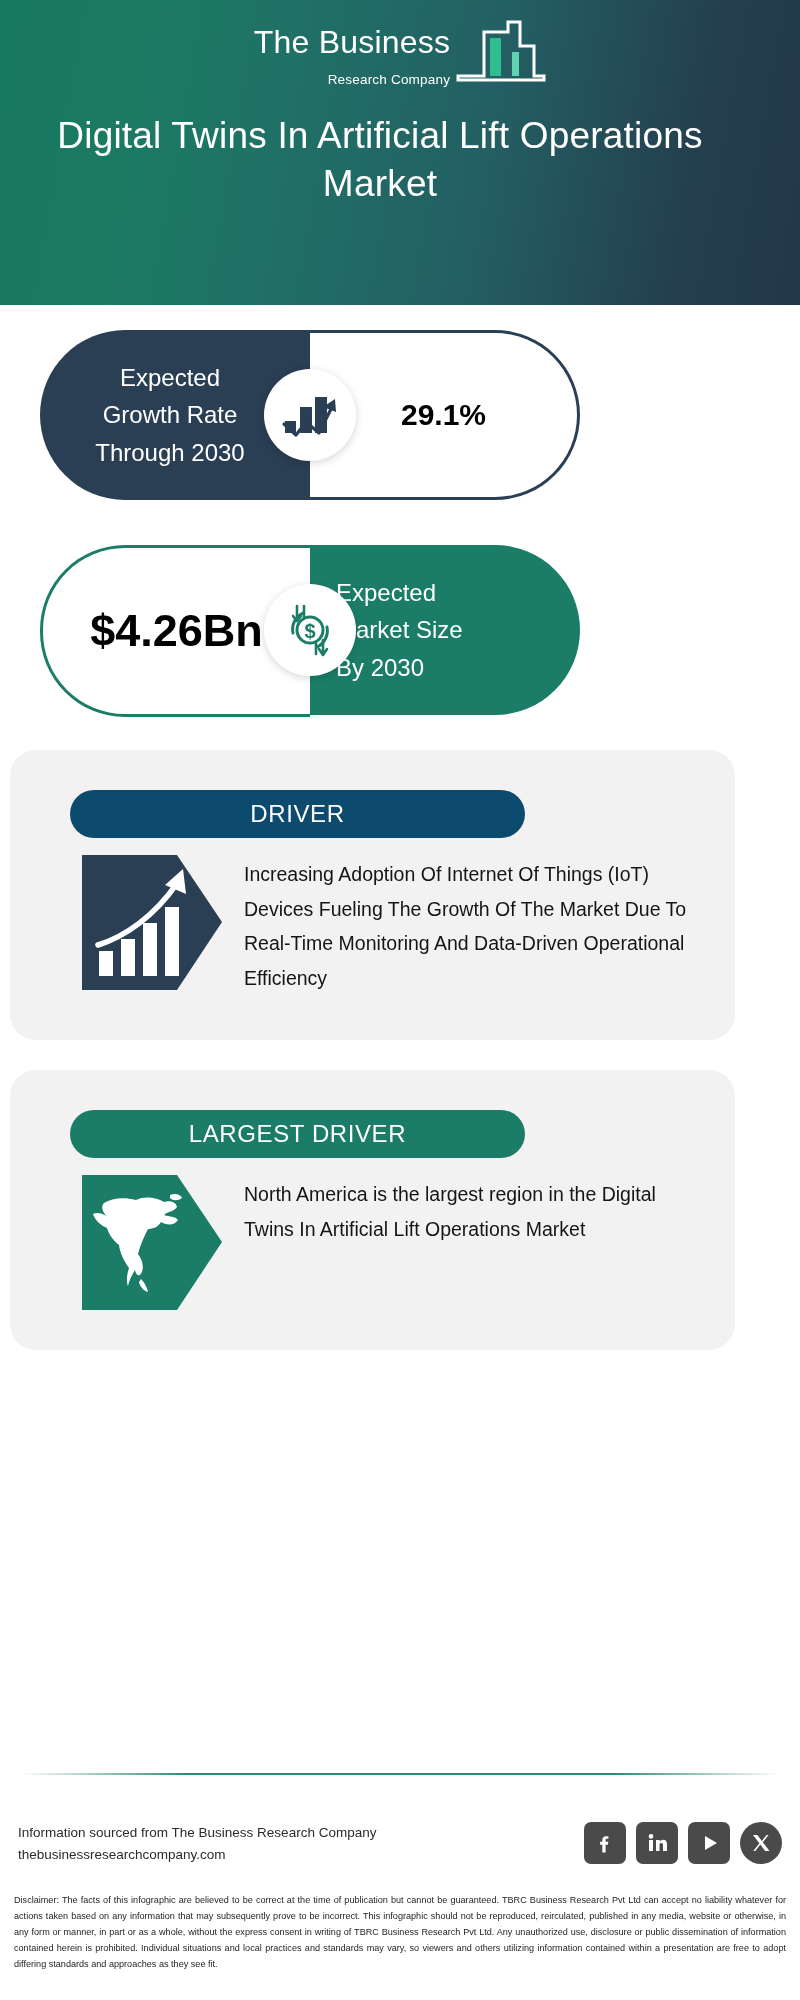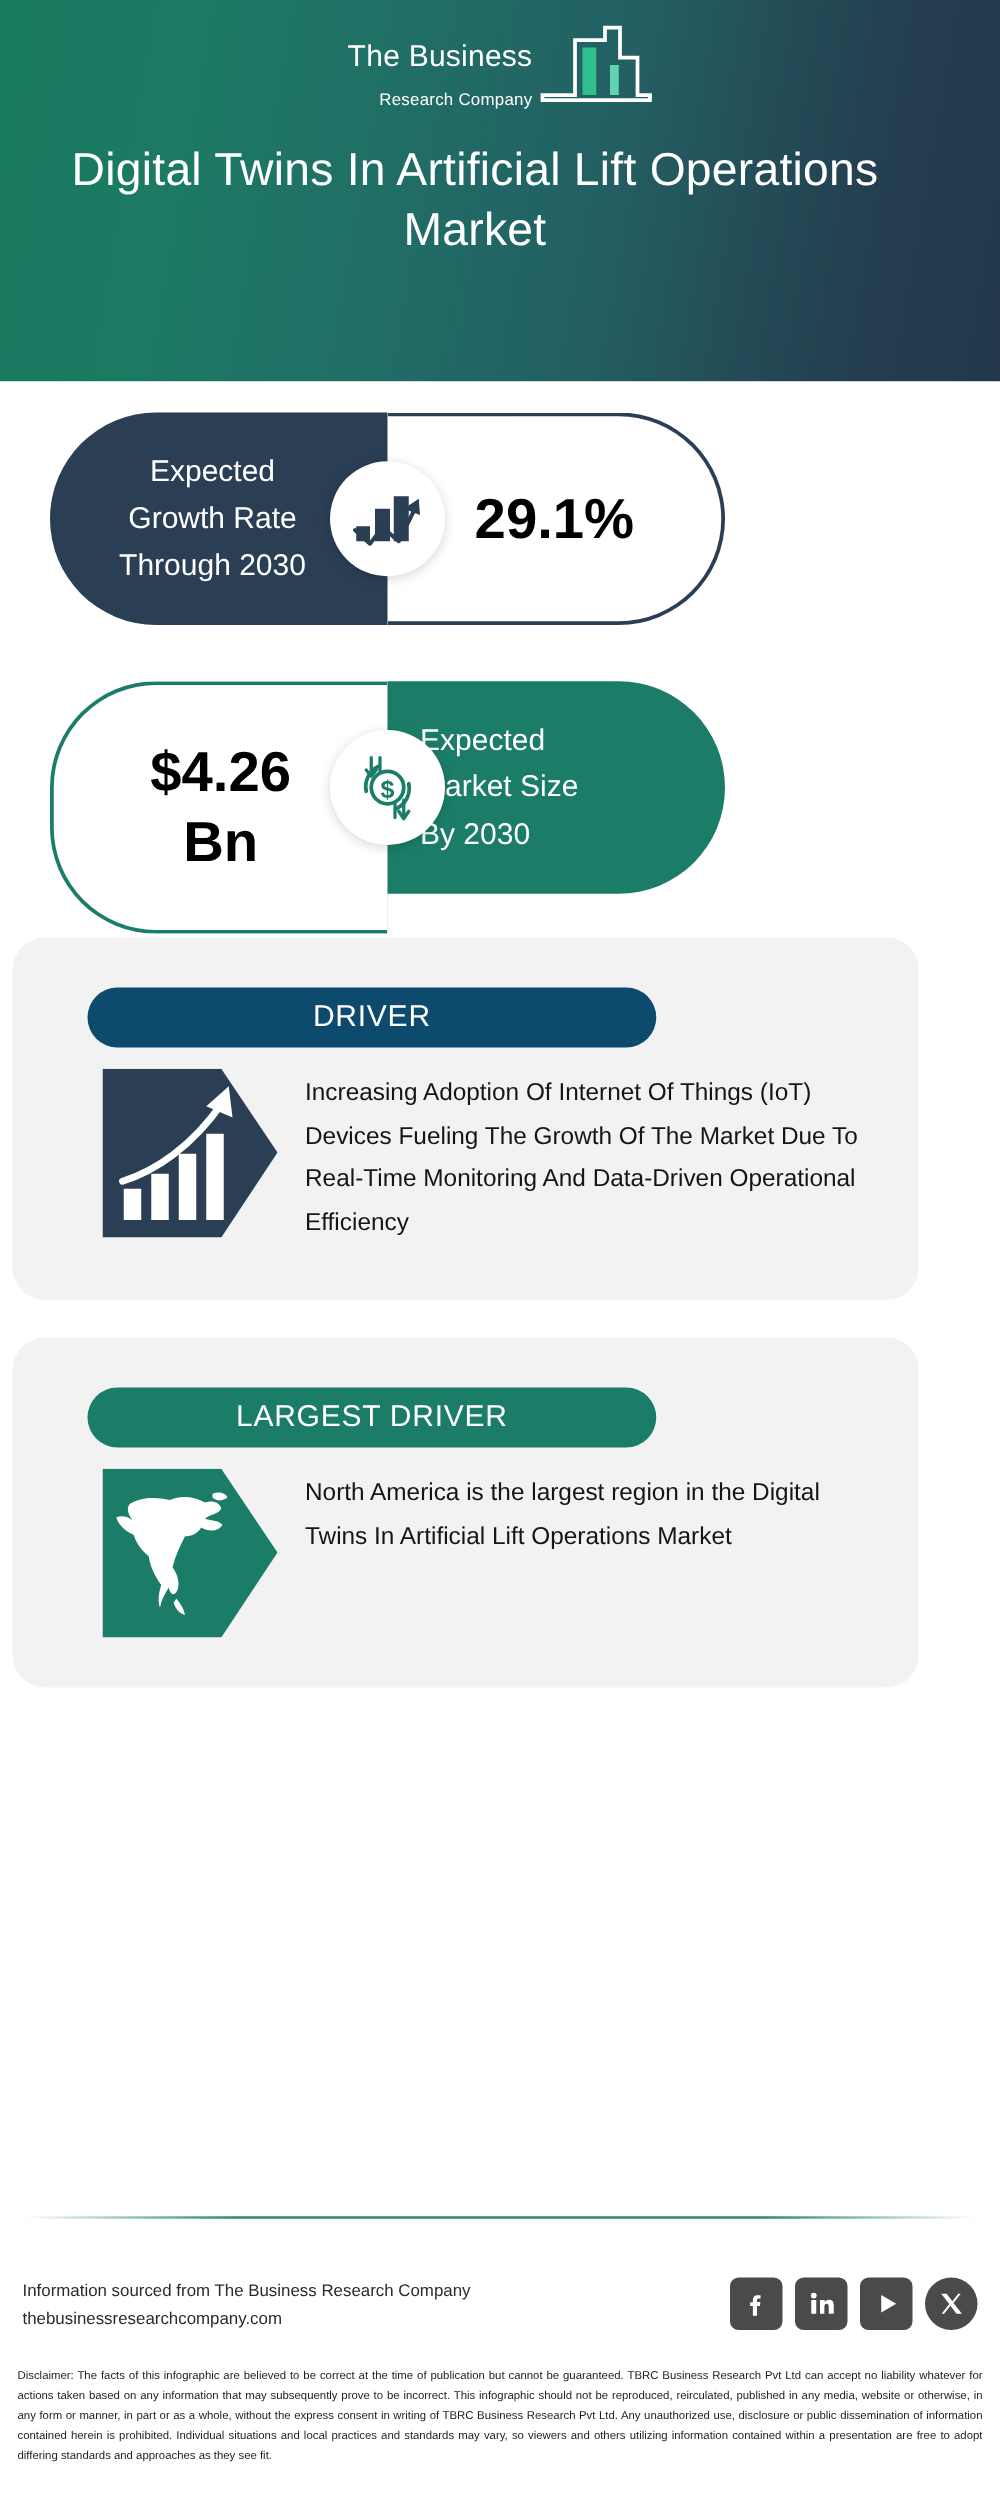--- a/index.html
+++ b/index.html
@@ -36,21 +36,21 @@
     align-items: flex-end;
     gap: 0px;
   }
   .logo-text {
     color: #ffffff;
     text-align: right;
     line-height: 1.0;
     padding-bottom: 4px;
   }
   .logo-text .l1 {
-    font-size: 24px;
+    font-size: 32px;
     letter-spacing: 0.2px;
     font-weight: 400;
     display: block;
   }
   .logo-text .l2 {
     font-size: 13.5px;
     letter-spacing: 0.2px;
     font-weight: 400;
     display: block;
     margin-top: 15px;
@@ -104,38 +104,38 @@
     width: 270px;
     height: 170px;
     background: #ffffff;
     border-top: 3px solid #2a3e54;
     border-right: 3px solid #2a3e54;
     border-bottom: 3px solid #2a3e54;
     border-radius: 0 85px 85px 0;
     display: flex;
     justify-content: center;
     align-items: center;
-    font-size: 45px;
+    font-size: 30px;
     font-weight: bold;
     color: #000000;
     position: relative;
     z-index: 1;
   }
 
   
   .size-value {
     width: 270px;
-    height: 202px;
+    height: 172px;
     background: #ffffff;
     border-top: 3px solid #1b7d67;
     border-left: 3px solid #1b7d67;
     border-bottom: 3px solid #1b7d67;
     border-radius: 85px 0 0 85px;
     display: flex;
-    flex-direction: column;
+    flex-direction: row;
     justify-content: center;
     align-items: center;
     font-size: 45px;
     font-weight: bold;
     color: #000000;
     line-height: 1.25;
     position: relative;
     z-index: 1;
   }
   

